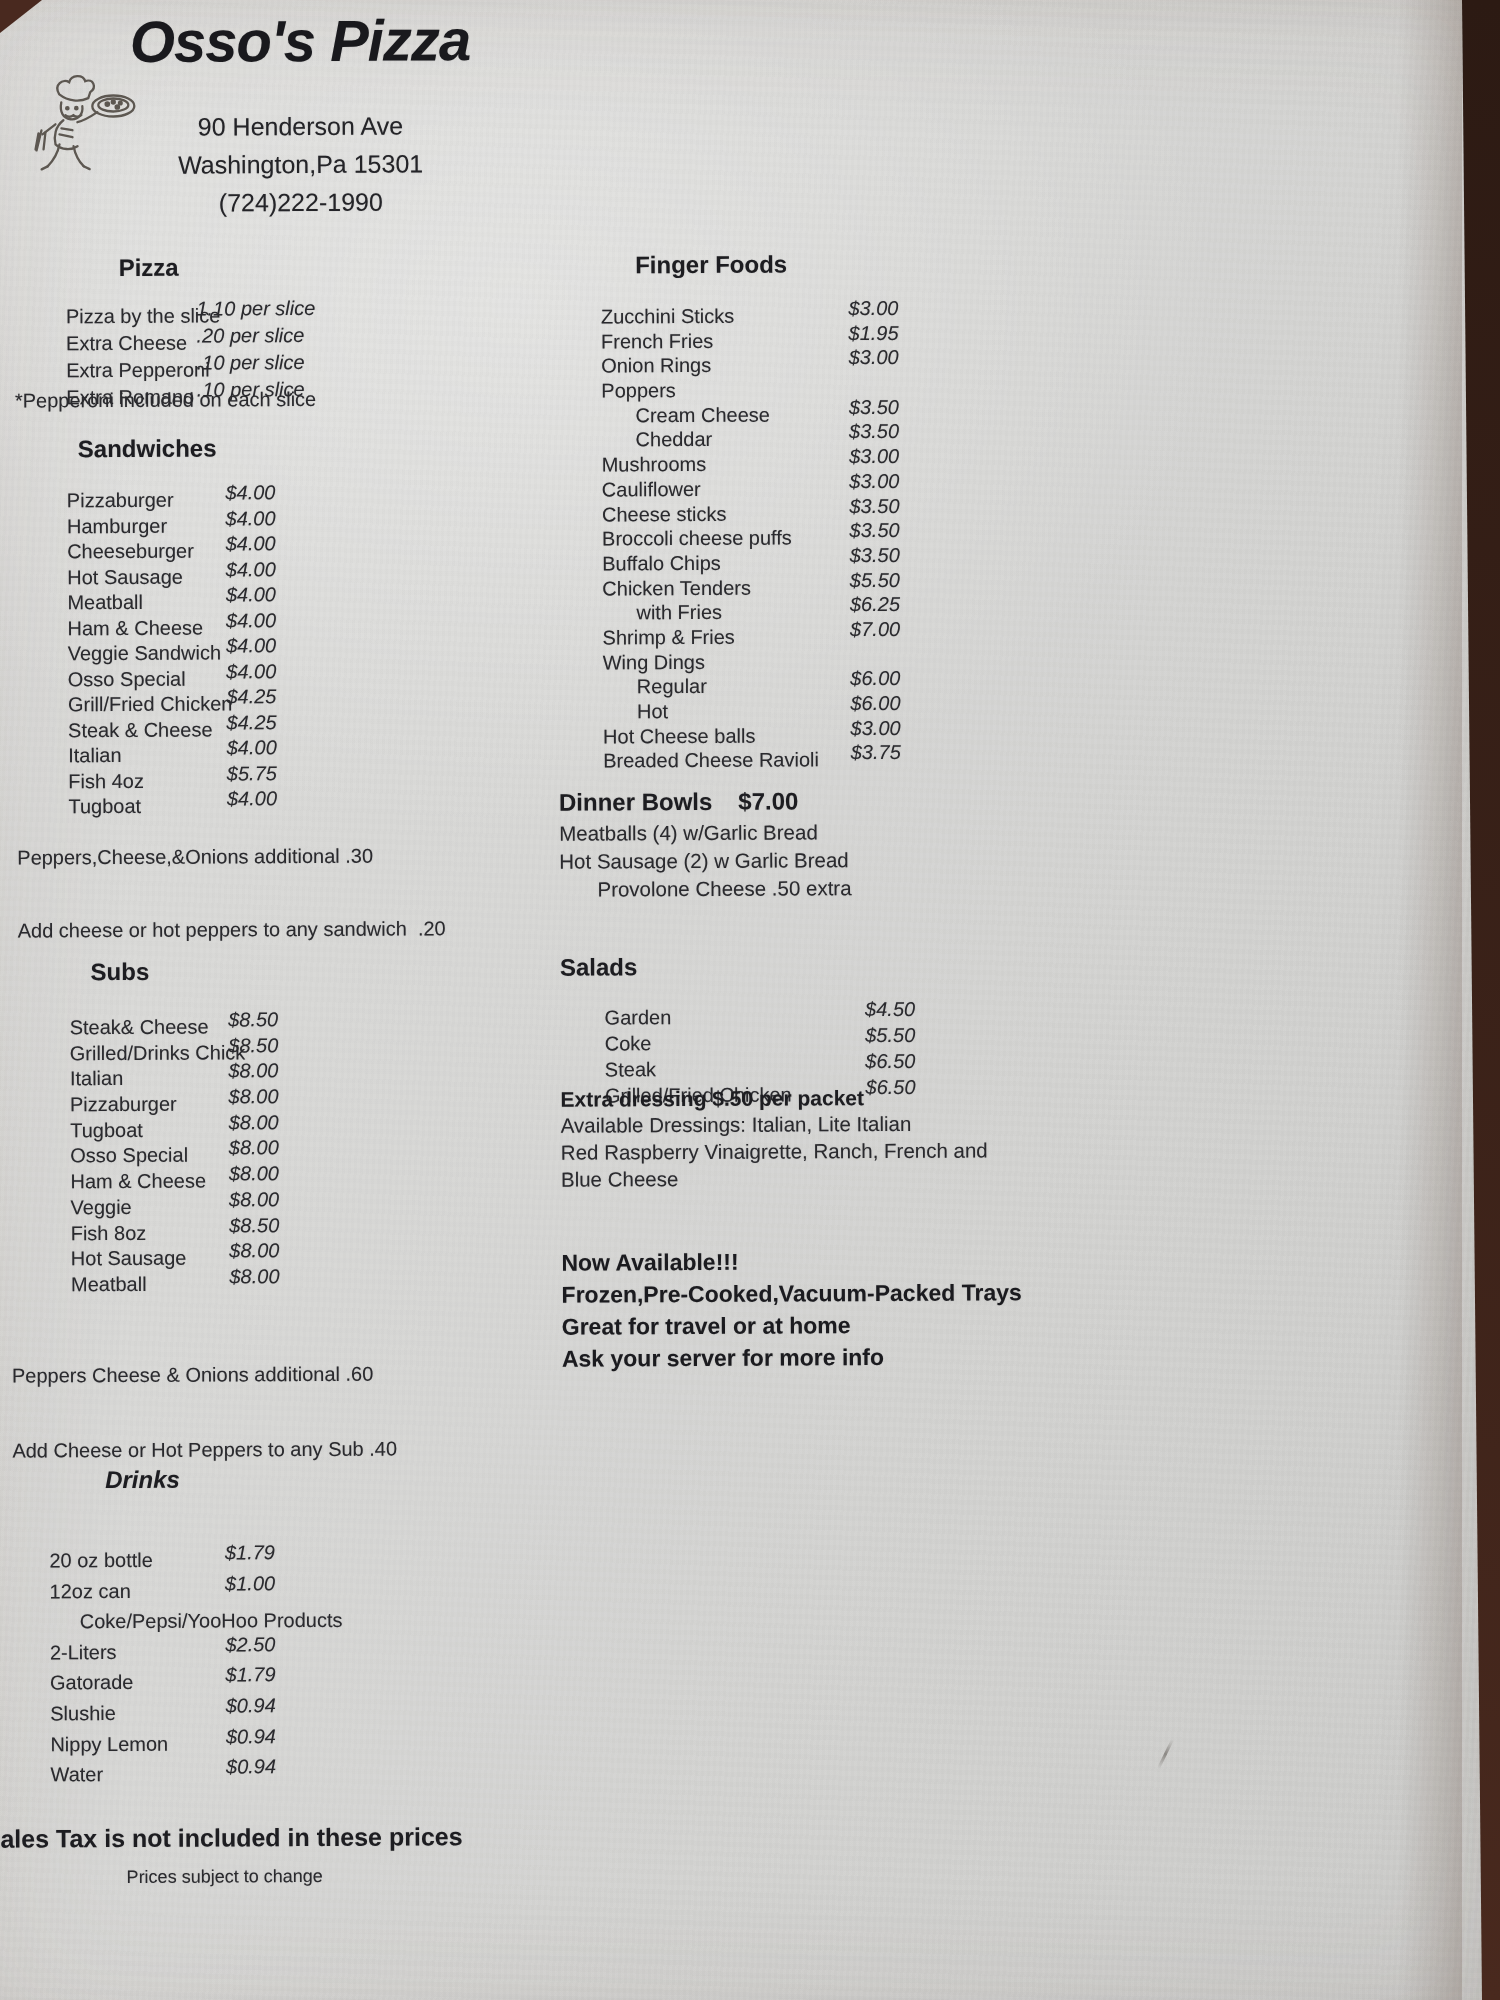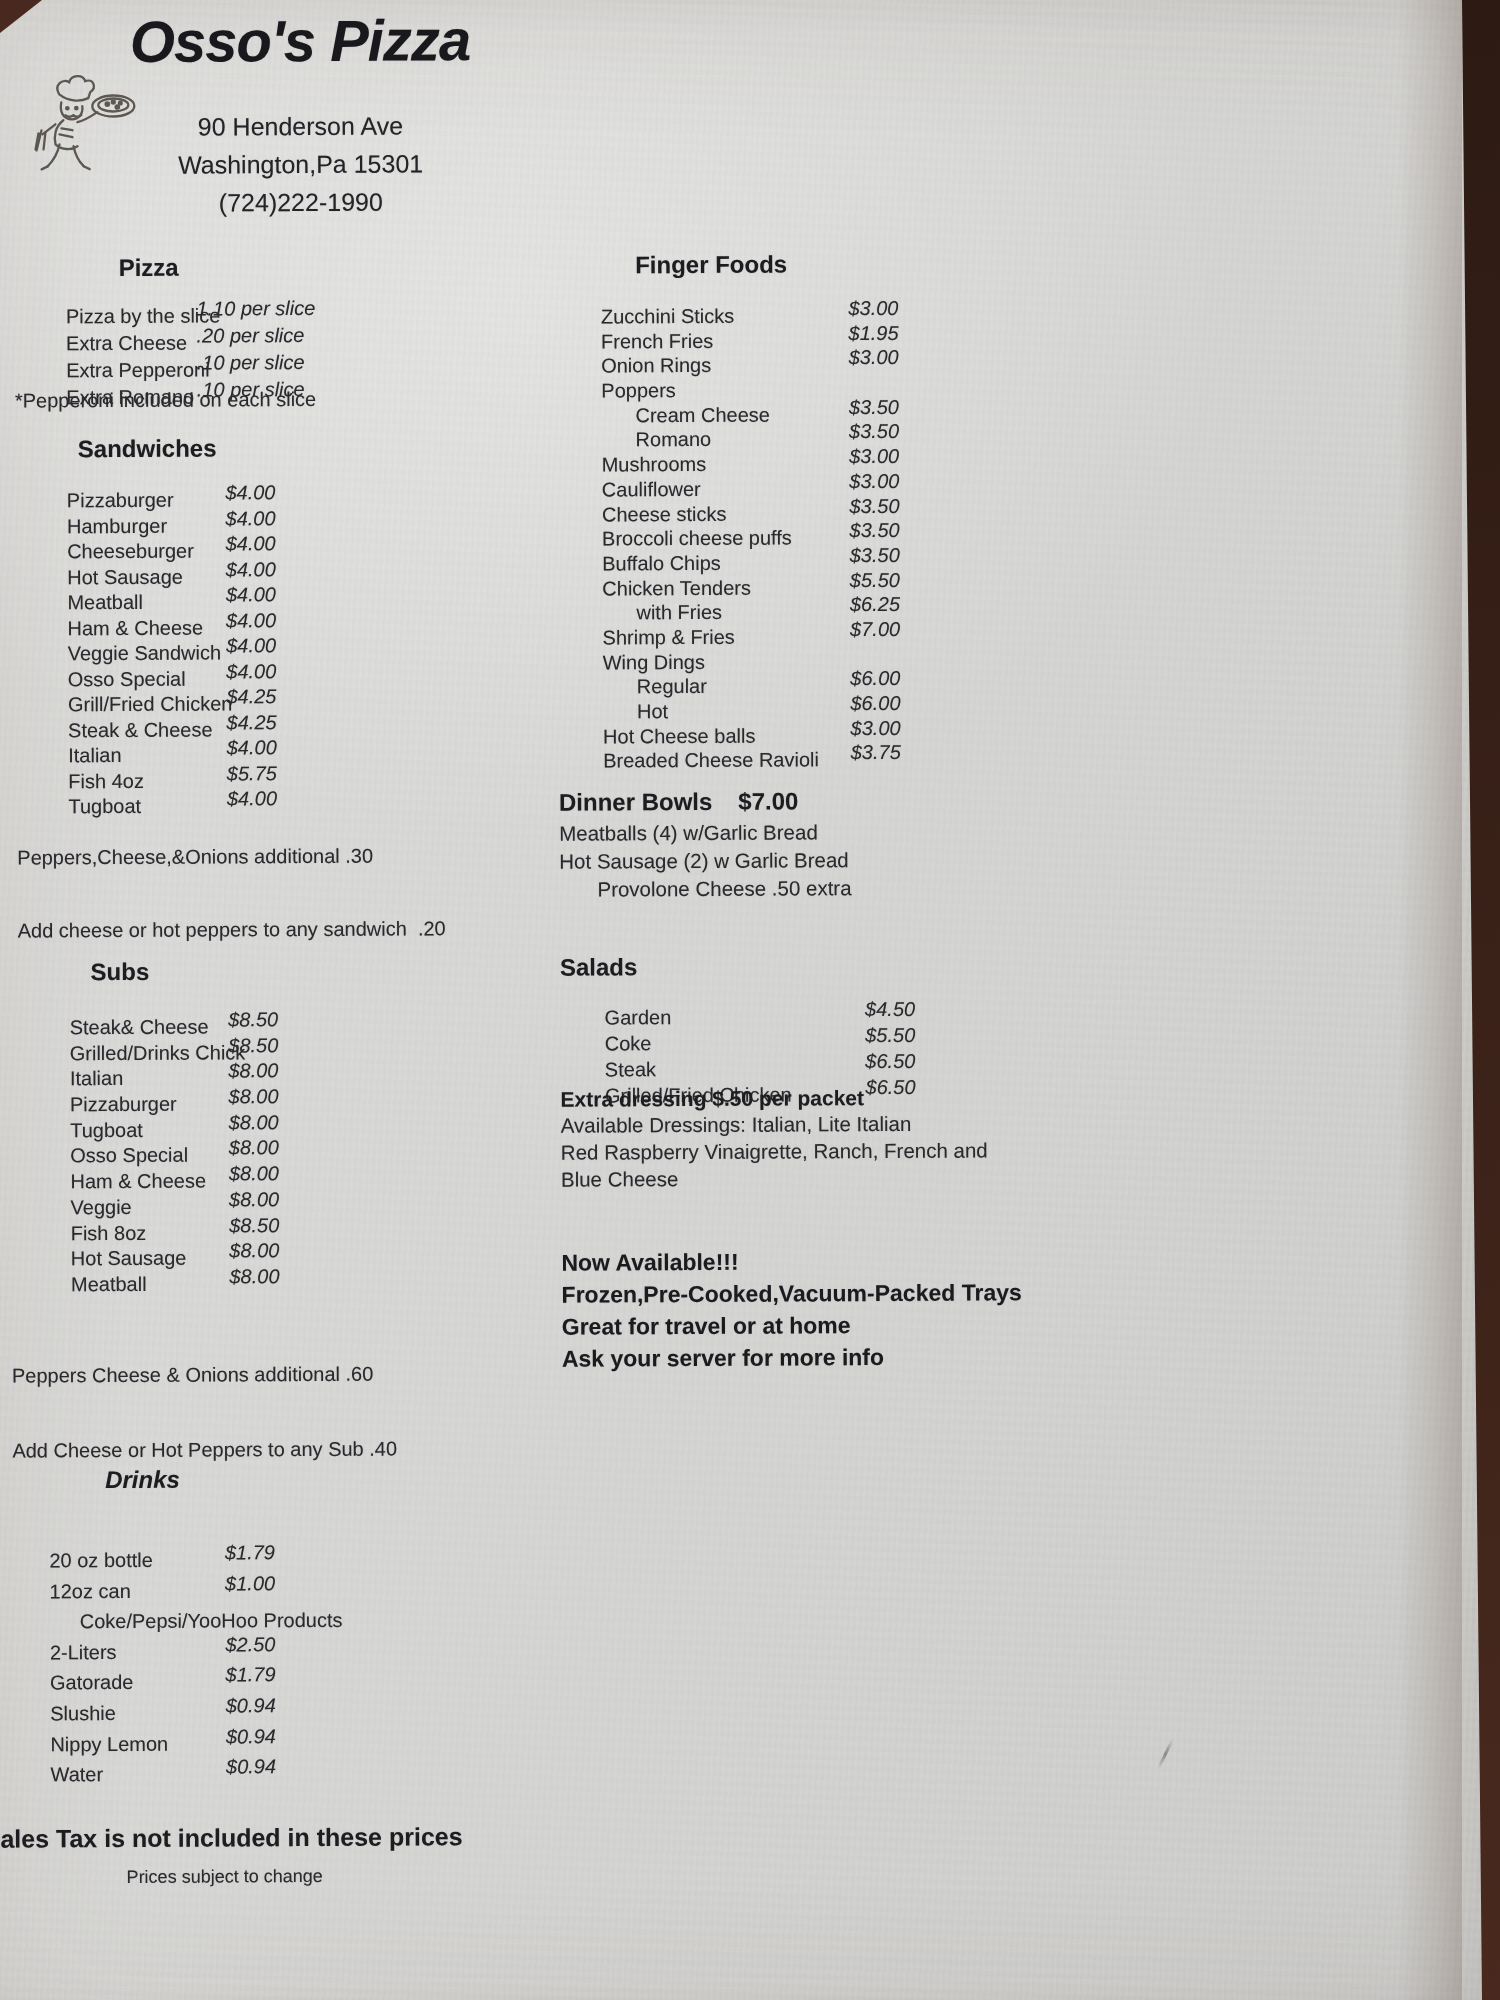--- a/index.html
+++ b/index.html
@@ -226,21 +226,21 @@
       </div>
         <div class="row">
         <span class="lbl">Poppers</span>
         <span class="prc"></span>
       </div>
         <div class="row indent">
         <span class="lbl">Cream Cheese</span>
         <span class="prc">$3.50</span>
       </div>
         <div class="row indent">
-        <span class="lbl">Romano</span>
+        <span class="lbl">Cheddar</span>
         <span class="prc">$3.50</span>
       </div>
         <div class="row">
         <span class="lbl">Mushrooms</span>
         <span class="prc">$3.00</span>
       </div>
         <div class="row">
         <span class="lbl">Cauliflower</span>
         <span class="prc">$3.00</span>
       </div>

